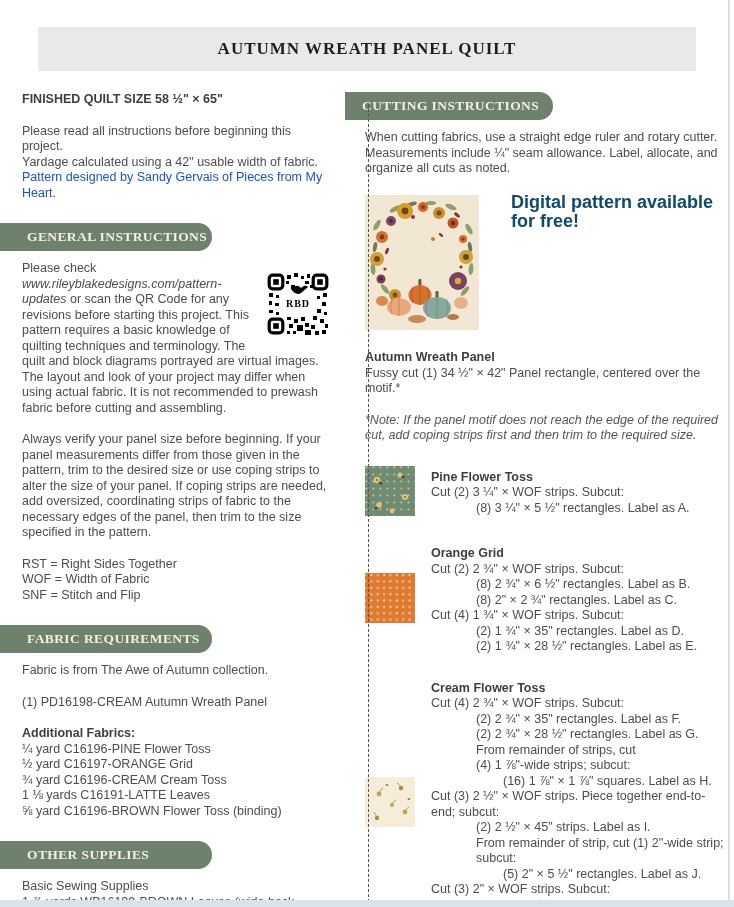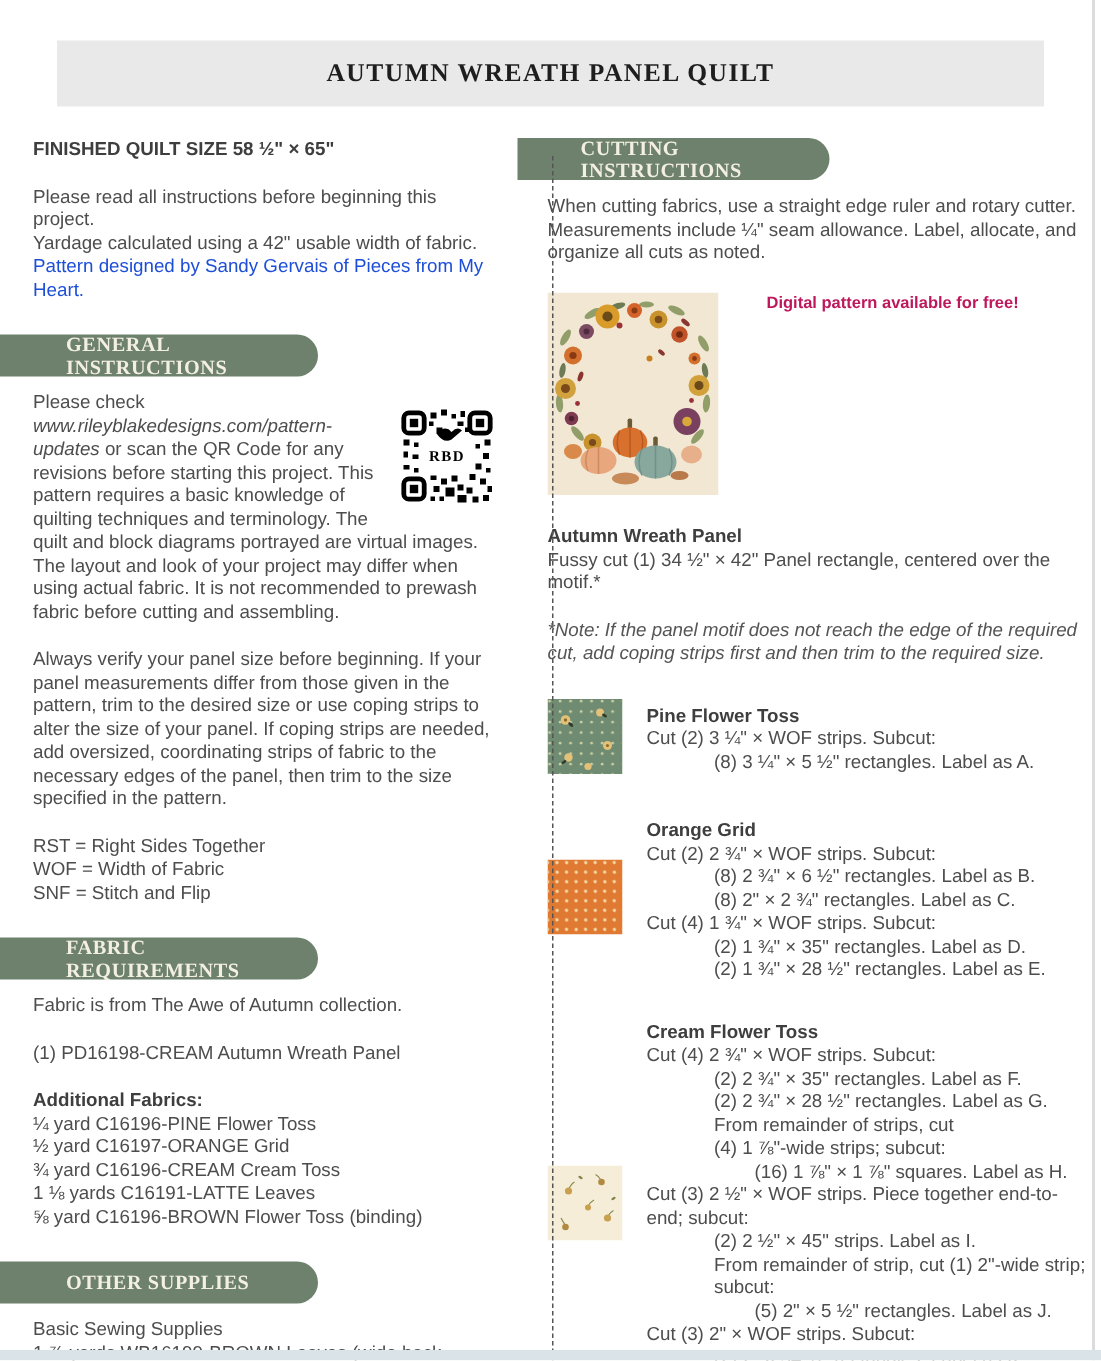--- a/index.html
+++ b/index.html
@@ -9,32 +9,32 @@
   .titlebar{margin:27px 38px 0 38px;height:44px;background:#e9e9e9;display:flex;align-items:center;justify-content:center;}
   .titlebar h1{margin:0;font-family:"Liberation Serif","DejaVu Serif",serif;font-size:17px;font-weight:700;
                letter-spacing:1px;color:#1e1e1e;}
   
   .cols{display:flex;align-items:flex-start;}
   .col-left{width:346px;padding:21px 0 0 22px;box-sizing:border-box;}
   .col-right{width:388px;padding:21px 8px 0 14px;margin-left:366px0;box-sizing:border-box;}
   
   .badge{background:#6d816c;color:#f3efe2;font-family:"Liberation Serif","DejaVu Serif",serif;
          font-weight:700;font-size:13.5px;letter-spacing:.4px;height:28px;display:flex;align-items:center;}
-  .badge-left{margin-left:-22px;width:212px;border-radius:0 14px 14px 0;padding-left:44px;box-sizing:border-box;}
-  .badge-right{margin-left:-20px;width:208px;border-radius:0 14px 14px 0;padding-left:42px;box-sizing:border-box;}
+  .badge-left{margin-left:-22px;width:212px;border-radius:0 14px 14px 0;padding-left:27px;box-sizing:border-box;}
+  .badge-right{margin-left:-20px;width:208px;border-radius:0 14px 14px 0;padding-left:17px;box-sizing:border-box;}
   .divider{position:absolute;left:368px;top:104px;bottom:0;width:0;border-left:1px dashed #555;}
   .right-edge{position:absolute;right:4px;top:0;bottom:0;width:2px;background:#dcdcdc;}
   .bottom-strip{position:absolute;left:0;right:0;bottom:0;height:7px;background:#d9e3e8;}
   
   .b{font-weight:700;color:#3e3e3e;}
   .gap-s{height:10px;} .gap-m{height:16px;} .gap-l{height:22px;}
   .designer{color:#1d4ed8;}
   .url{font-style:italic;text-align:right;}
   .note{font-style:italic;color:#555;}
-  .red-callout{color:#be185d;font-weight:700;font-size:11px;line-height:19px;width:215px;}
+  .red-callout{color:#0c4a6e;font-weight:700;font-size:18px;line-height:19px;width:215px;}
   
   .qr{float:right;margin:6px 2px 4px 10px;}
   
   .panel-row{display:flex;align-items:flex-start;margin-top:18px;}
   .panel-img{flex:0 0 114px;}
   .panel-row .red-callout{margin-left:32px;margin-top:-2px;}
   
   .block{display:flex;align-items:center;margin-bottom:26px;}
   .swatch{flex:0 0 50px;margin-right:16px;}
   .block-text{flex:1;min-width:0;}

